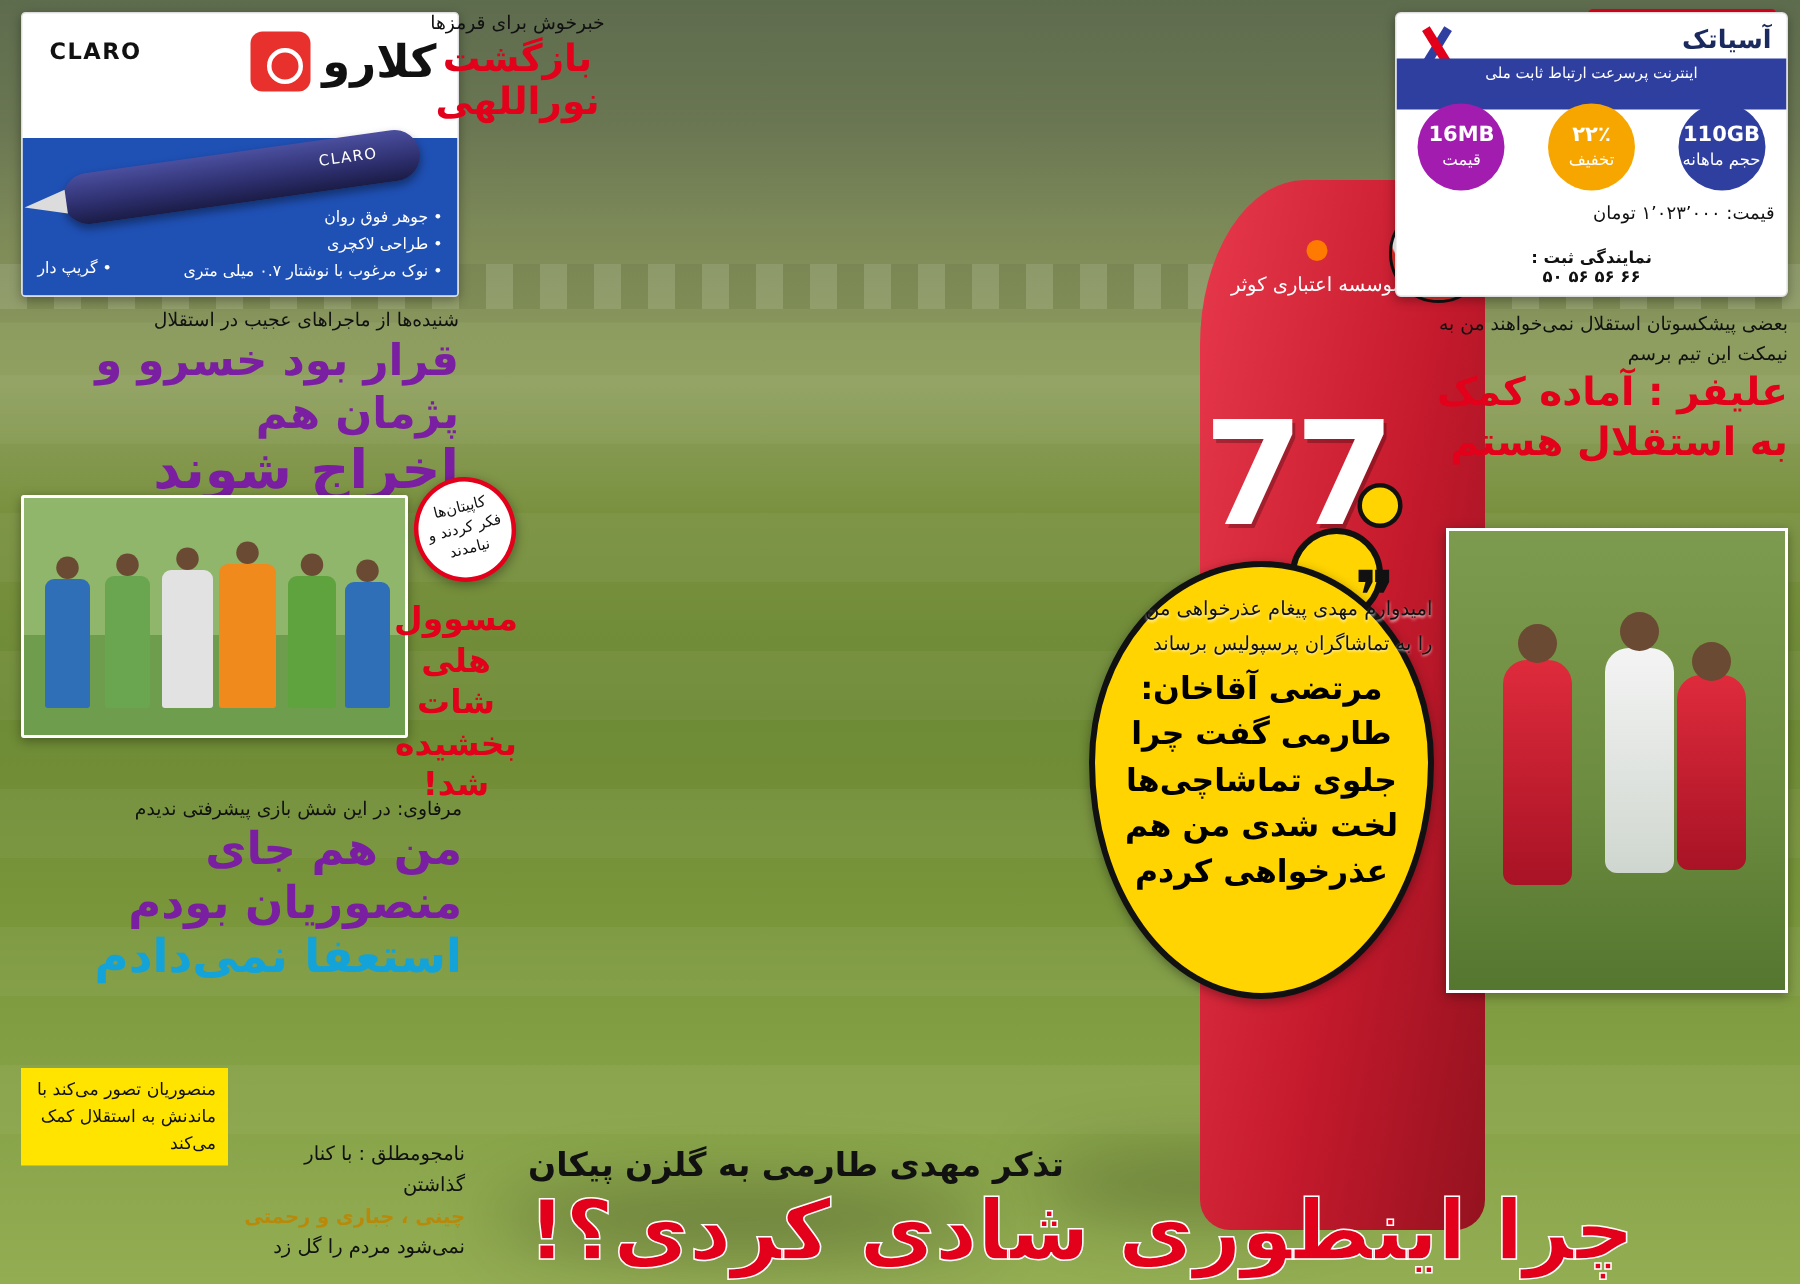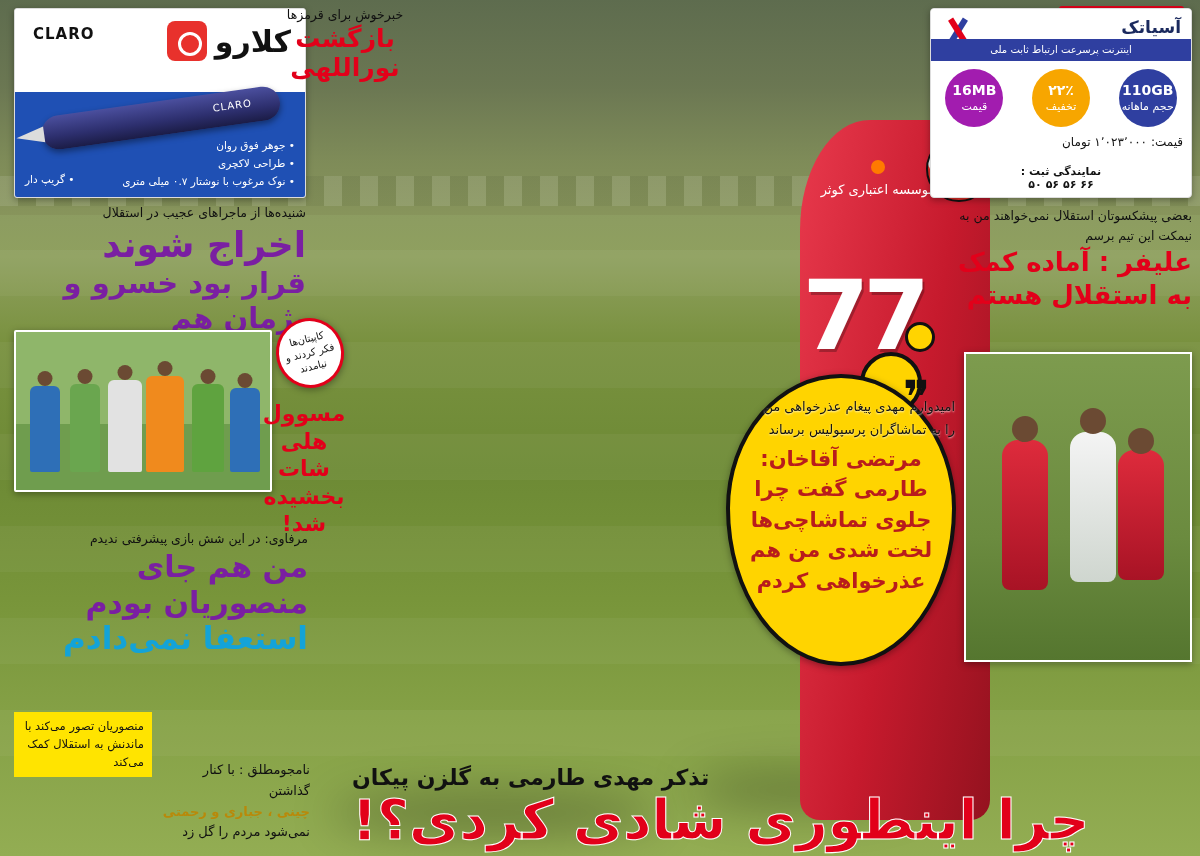--- a/index.html
+++ b/index.html
@@ -136,21 +136,21 @@
   
   #ad-asiatech{
     right:8px;top:8px;width:262px;height:190px;background:#fff;border:1px solid #ddd;border-radius:4px;overflow:hidden;
   }
   .at-head{position:absolute;left:0;right:0;top:0;height:44px;background:#fff;}
   .at-logo{position:absolute;right:10px;top:8px;font-size:17px;color:#1b2a5e;font-weight:bold;}
   .at-x{position:absolute;left:12px;top:8px;width:30px;height:28px;}
   .at-x:before,.at-x:after{content:"";position:absolute;left:12px;top:0;width:6px;height:28px;background:#2f3fa0;}
   .at-x:before{transform:rotate(32deg);}
   .at-x:after{transform:rotate(-32deg);background:#e2001a;}
-  .at-banner{position:absolute;left:0;right:0;top:30px;height:22px;background:#2f3fa0;color:#fff;font-size:10px;text-align:center;line-height:22px;}
+  .at-banner{position:absolute;left:0;right:0;top:30px;height:34px;background:#2f3fa0;color:#fff;font-size:10px;text-align:center;line-height:22px;}
   .bubbles{position:absolute;left:0;right:0;top:58px;height:62px;display:flex;justify-content:space-around;align-items:center;}
   .bub{width:58px;height:58px;border-radius:50%;color:#fff;font-size:11px;display:flex;flex-direction:column;align-items:center;justify-content:center;line-height:1.25;text-align:center;}
   .bub b{font-size:14px;}
   .at-price{position:absolute;right:8px;top:126px;font-size:12px;color:#111;}
   .at-phone{position:absolute;left:0;right:0;bottom:6px;text-align:center;color:#e2001a;font-size:17px;font-weight:bold;}
   .at-phone span{display:block;font-size:11px;color:#111;}
   
   #hl-expel{left:14px;top:204px;width:292px;text-align:right;}
   .purple-big{color:#7a1fa2;font-weight:bold;font-size:29px;line-height:1.2;}
   #photo-training{
@@ -184,21 +184,21 @@
     background:linear-gradient(180deg,#7d9b4e,#6b8b3f 60%,#55762f);
   }
   .m-red{position:absolute;width:46px;height:150px;background:linear-gradient(180deg,#de2b3c,#a81325);border-radius:16px 16px 8px 8px;}
   .m-white{position:absolute;width:46px;height:150px;background:linear-gradient(180deg,#f4f4f4,#cfd6cf);border-radius:16px 16px 8px 8px;}
   .m-head{position:absolute;width:26px;height:26px;border-radius:50%;background:#6b4a33;}
   #bubble-aghakhan{
     left:726px;top:374px;width:230px;height:292px;border-radius:50% 50% 50% 50%/46% 46% 54% 54%;
     background:#ffd400;border:4px solid #111;
     display:flex;align-items:center;justify-content:center;text-align:center;
   }
-  .aq-text{color:#b91c1c;font-weight:bold;font-size:21px;line-height:1.45;padding:10px 14px;}
+  .aq-text{color:#000000;font-weight:bold;font-size:21px;line-height:1.45;padding:10px 14px;}
   .quote-mark{position:absolute;right:22px;top:-4px;font-size:46px;color:#111;font-weight:bold;line-height:1;}
   #bubble-tail{
     left:860px;top:352px;width:62px;height:62px;border-radius:50%;background:#ffd400;border:4px solid #111;
   }
   #bubble-small{
     left:905px;top:322px;width:30px;height:30px;border-radius:50%;background:#ffd400;border:3px solid #111;
   }
   #txt-tarami{
     right:245px;top:396px;width:200px;text-align:right;font-size:13px;line-height:1.75;color:#111;
     text-shadow:0 1px 2px rgba(255,255,255,.8);
@@ -303,22 +303,22 @@
       <span>قیمت:</span> <span>۱٬۰۲۳٬۰۰۰ تومان</span>
     </div>
     <div class="at-phone">
       <span>نمایندگی ثبت :</span>
       <span>۶۶ ۵۶ ۵۶ ۵۰</span>
     </div>
   </div>
 
   <div class="card" id="hl-expel">
     <div class="small-dark">شنیده‌ها از ماجراهای عجیب در استقلال</div>
+    <div class="purple-big">قرار بود خسرو و پژمان هم</div>
     <div class="purple-big" style="font-size:36px">اخراج شوند</div>
-    <div class="purple-big">قرار بود خسرو و پژمان هم</div>
   </div>
 
   <div class="card shadow" id="photo-training">
     <div class="pl" style="left:14px;width:30px;height:86px;background:#2e6fb7;">
         <i></i>
       </div>
     <div class="pl" style="left:54px;width:30px;height:88px;background:#6aa64f;">
         <i></i>
       </div>
     <div class="pl" style="left:92px;width:34px;height:92px;background:#e2e2e2;">

